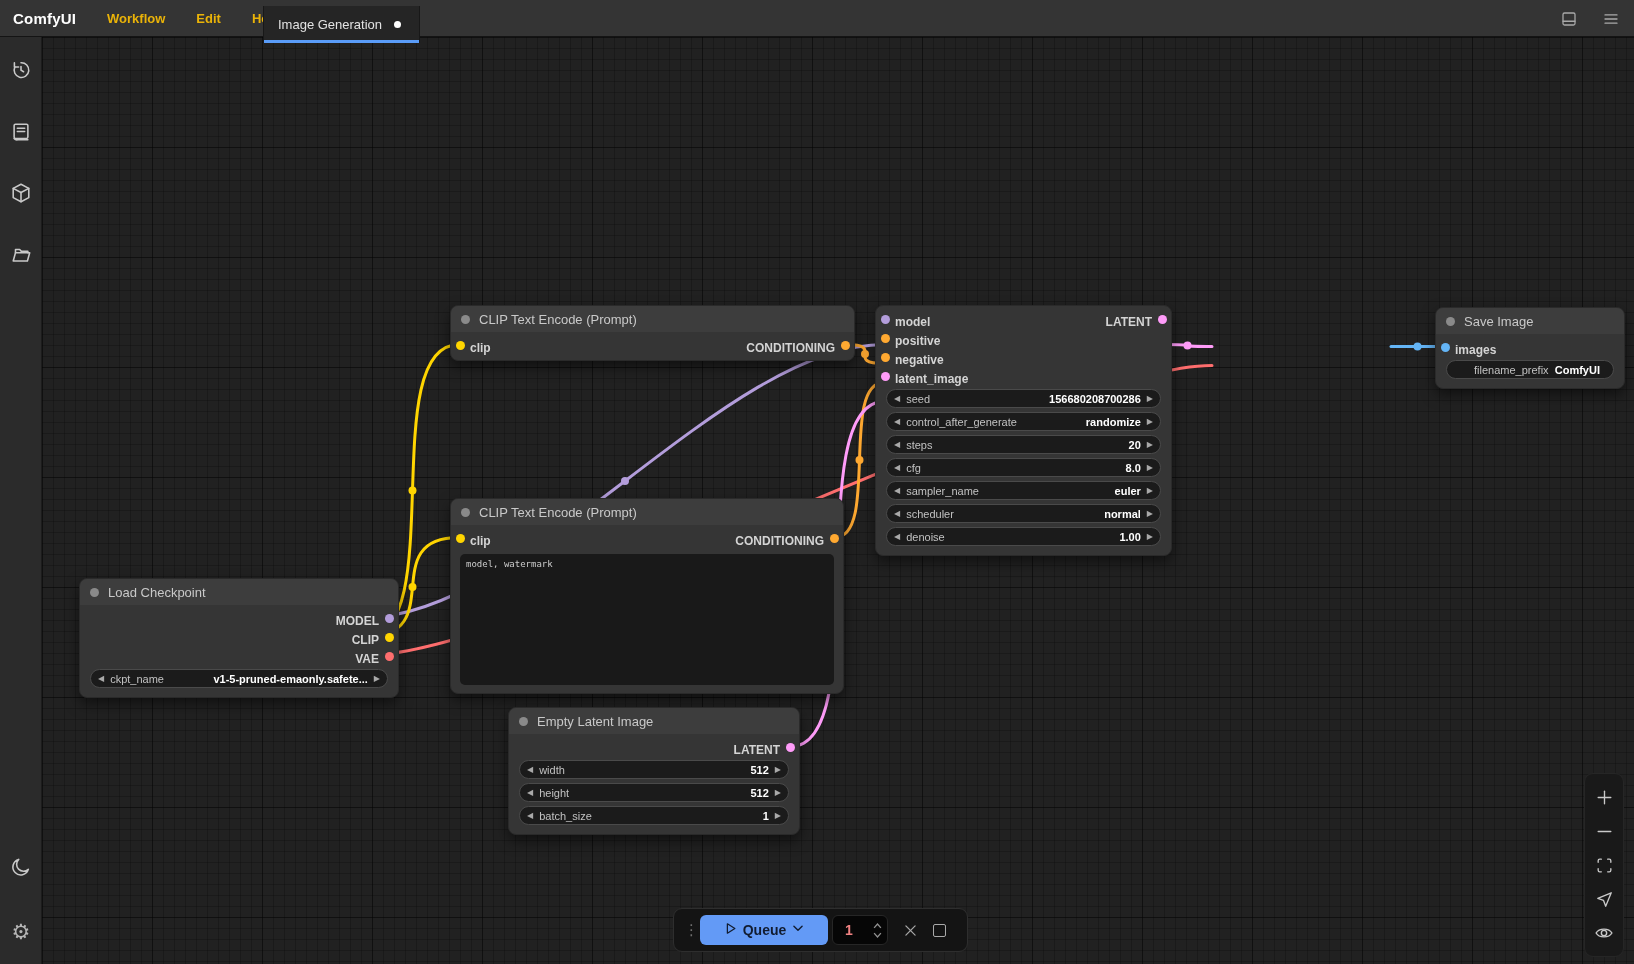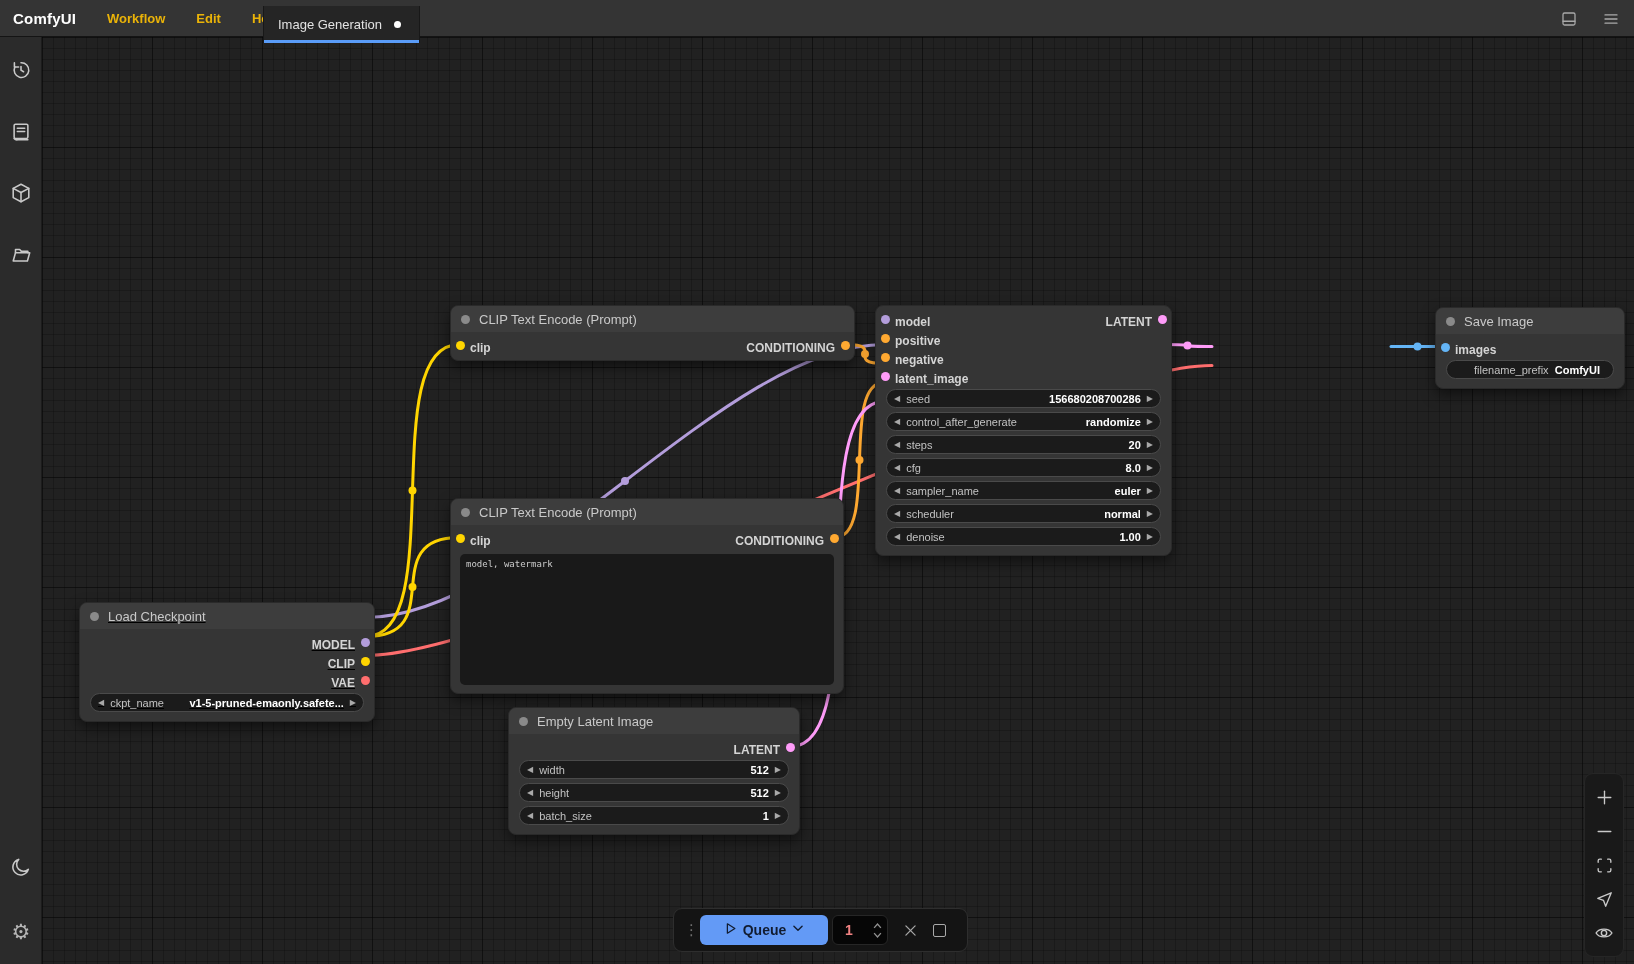--- a/index.html
+++ b/index.html
@@ -175,21 +175,21 @@
       <path d="M 793 500.5 C 837.1 500.5, 797.9 345.5, 842 345.5" stroke="#FFA931" stroke-width="3" fill="none" stroke-linecap="round"></path>
       <circle cx="817.5" cy="423" r="4" fill="#FFA931"></circle>
       <path d="M 749 709.5 C 832.7 709.5, 758.3 364.5, 842 364.5" stroke="#FF9CF9" stroke-width="3" fill="none" stroke-linecap="round"></path>
       <circle cx="795.5" cy="537" r="4" fill="#FF9CF9"></circle>
       <path d="M 1121 307.5 C 1165.1 307.5, 1125.9 309.5, 1170 309.5" stroke="#FF9CF9" stroke-width="3" fill="none" stroke-linecap="round"></path>
       <circle cx="1145.5" cy="308.5" r="4" fill="#FF9CF9"></circle>
       <path d="M 1349 309.5 C 1396.7 309.5, 1354.3 309.5, 1402 309.5" stroke="#64B5F6" stroke-width="3" fill="none" stroke-linecap="round"></path>
       <circle cx="1375.5" cy="309.5" r="4" fill="#64B5F6"></circle>
     </svg>
   <div id="nodes">
-      <div class="node" style="left: 37px; top: 565px; width: 296px; text-decoration: underline;">
+      <div class="node" style="left: 37px; top: 541px; width: 320px;">
         <div class="nhead">
           <span class="ndot"></span>
           <span class="ntitle">Load Checkpoint</span>
         </div>
         <div class="nrows">
           <div class="nrow">
             <span class="plabel out">MODEL</span>
             <span class="pdot out" style="background:#B39DDB"></span>
           </div>
           <div class="nrow">

